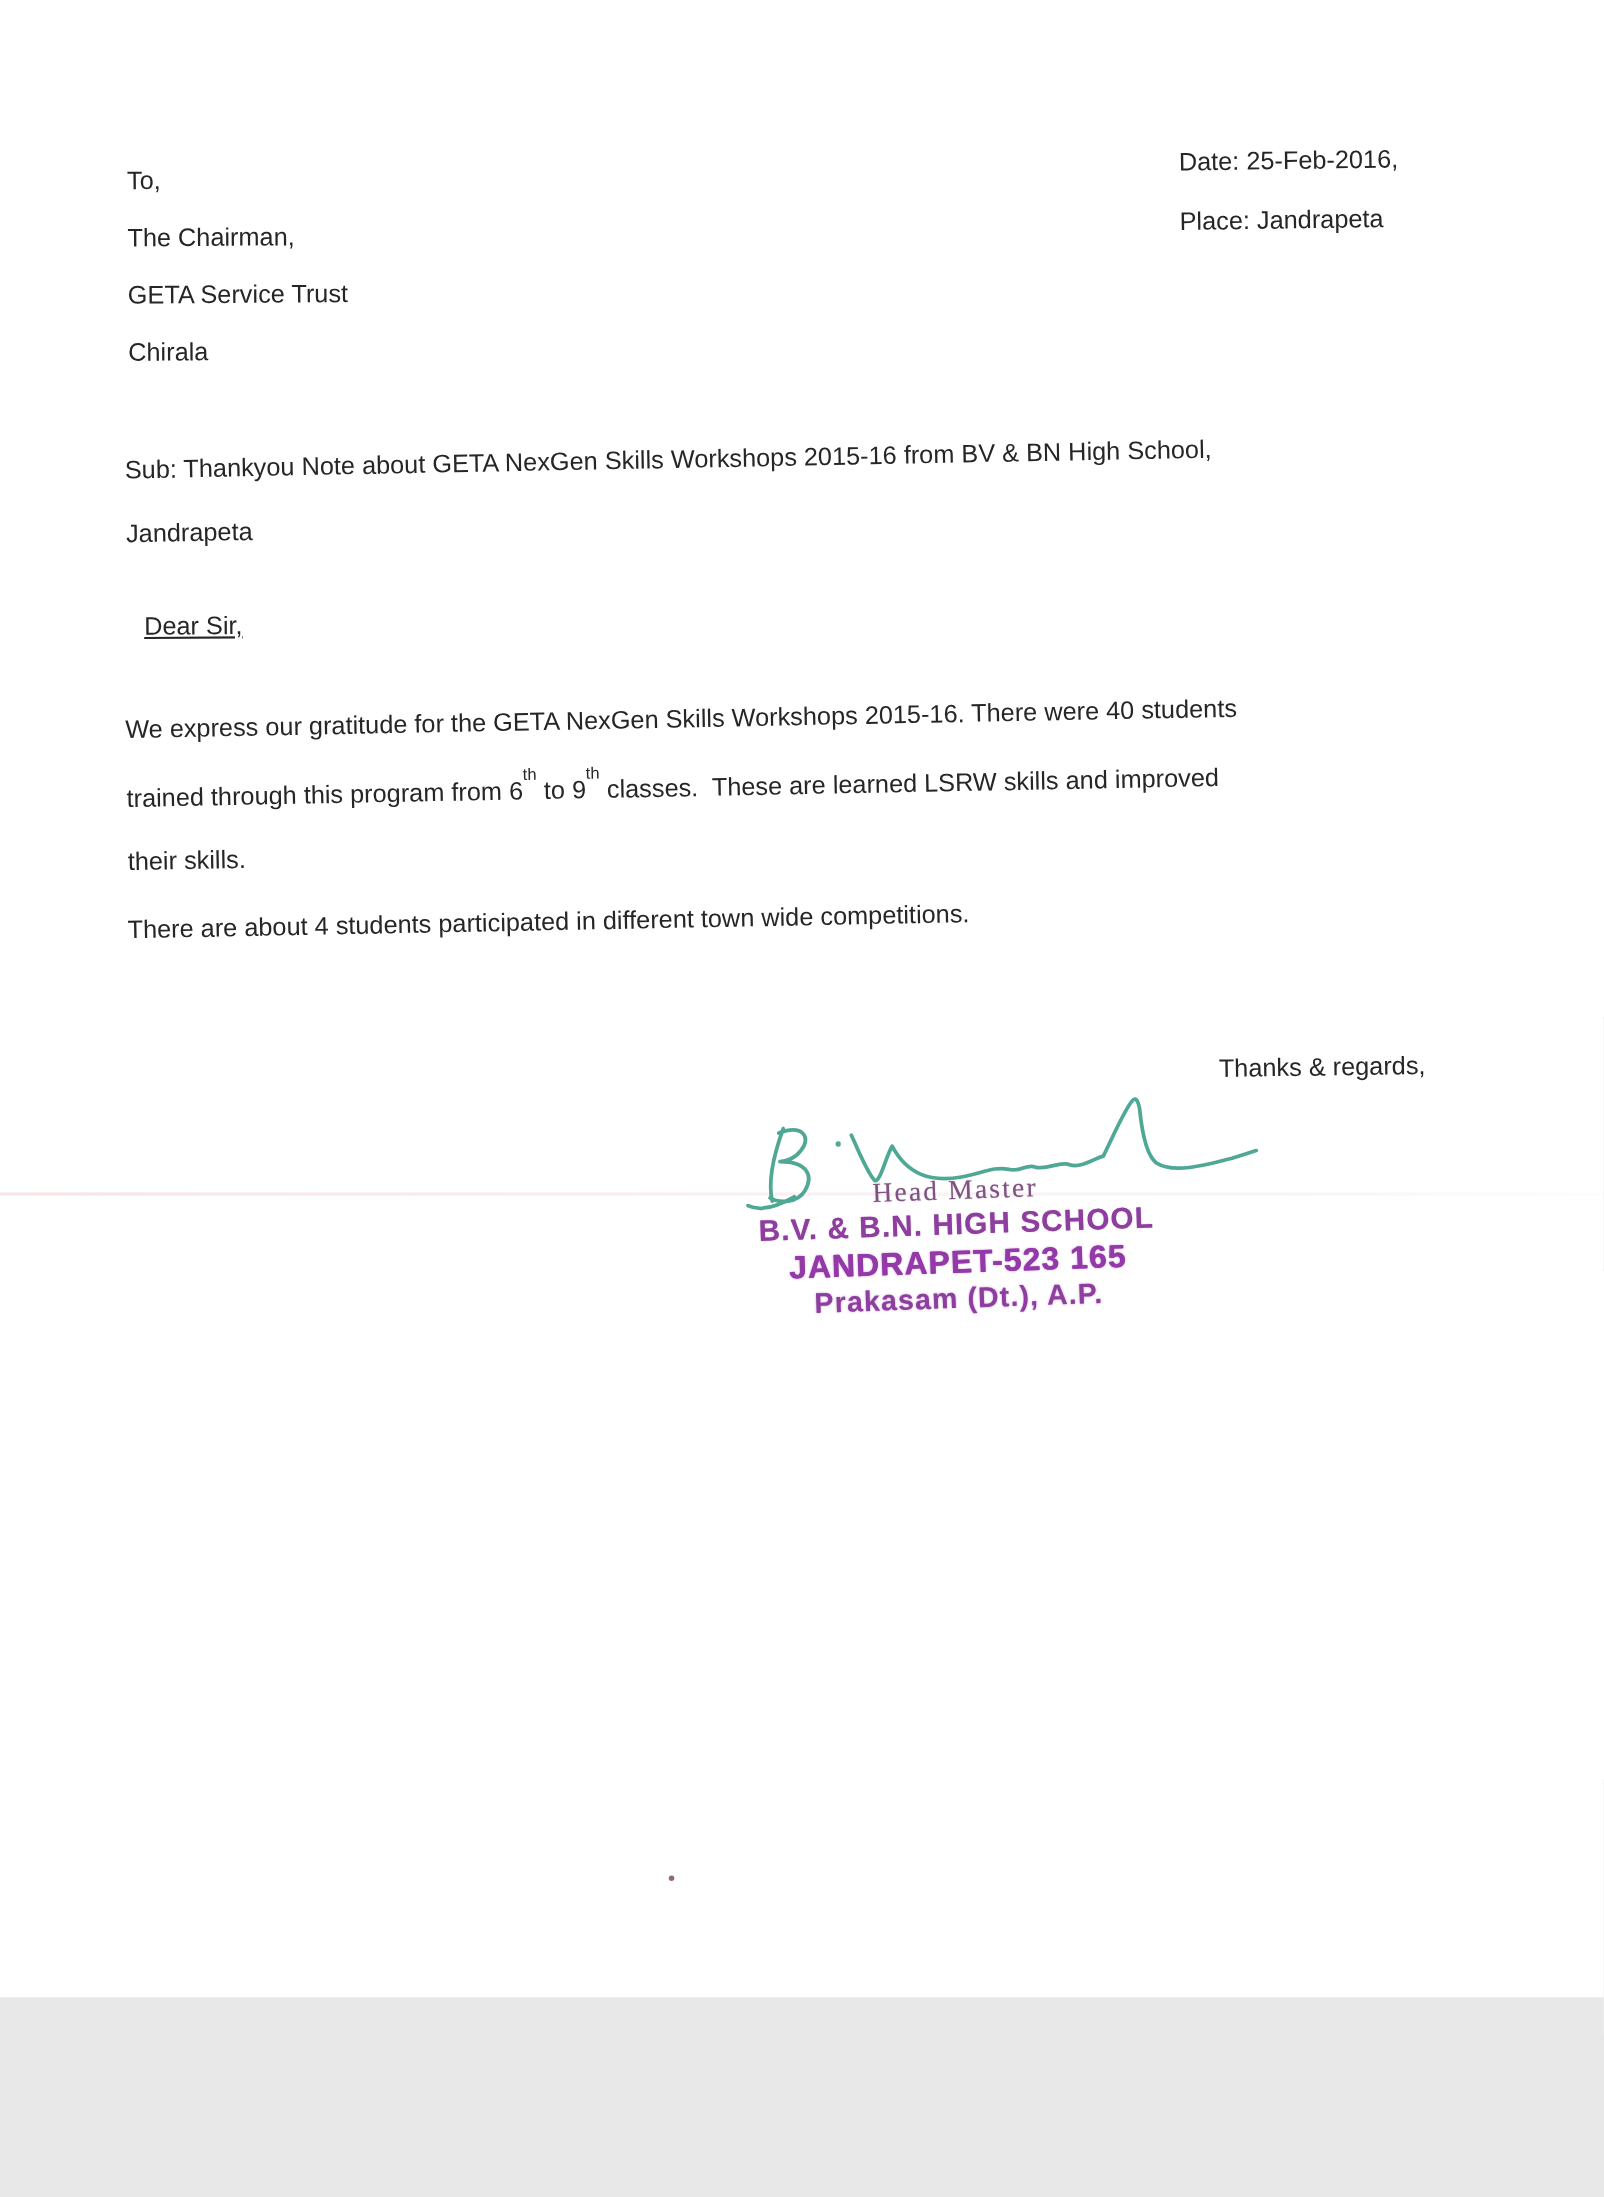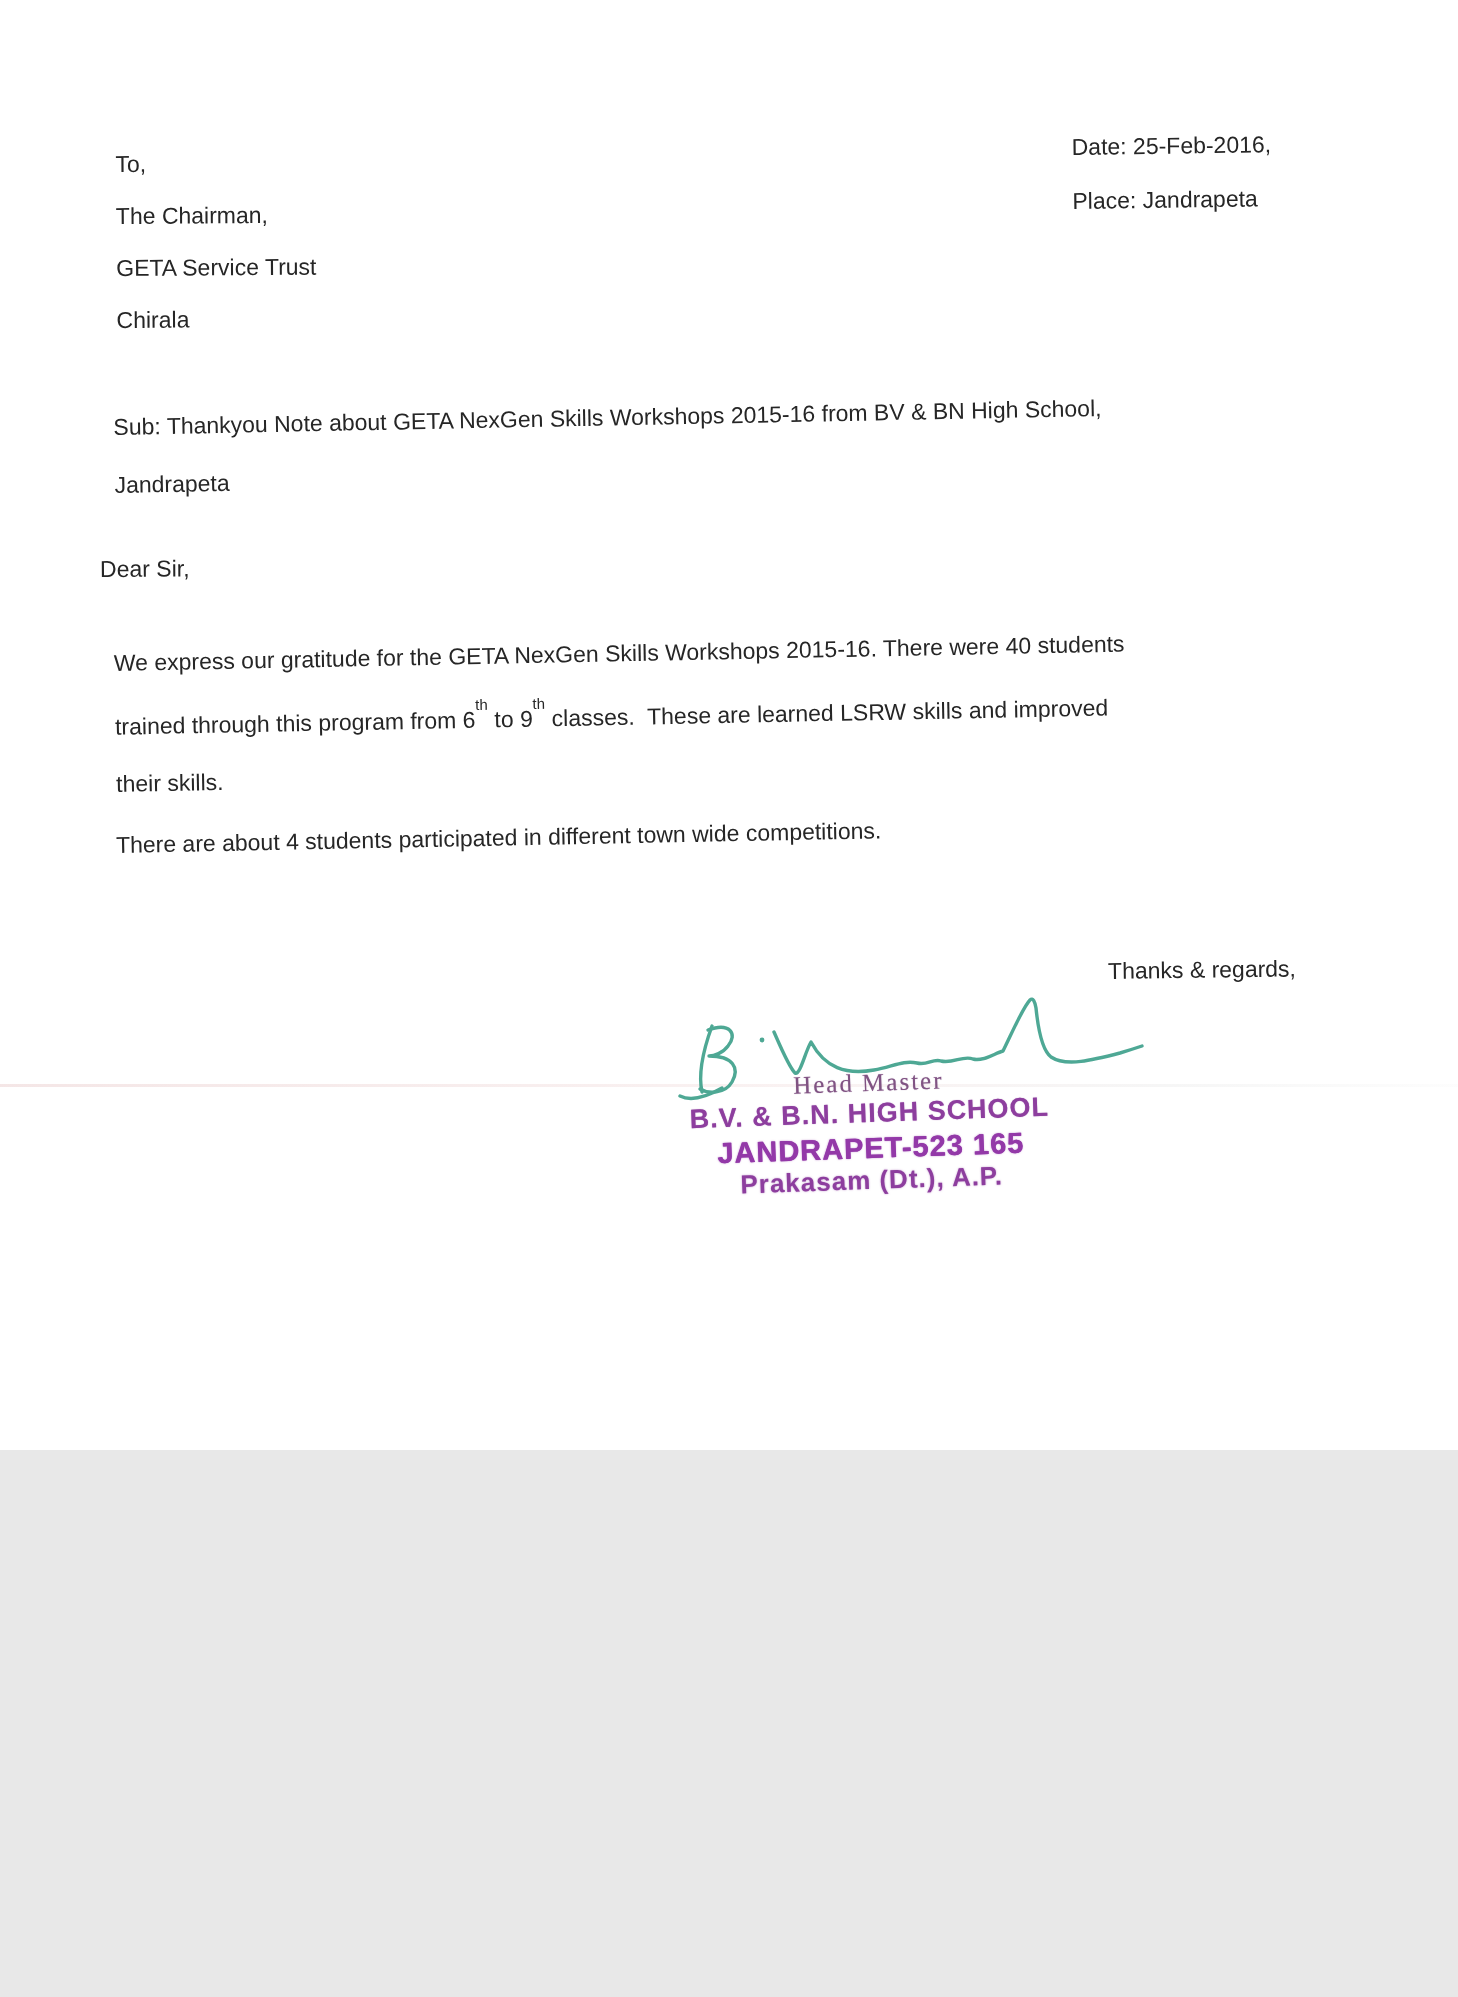--- a/index.html
+++ b/index.html
@@ -1,19 +1,19 @@
 <!DOCTYPE html>
 <html><head>
 <meta charset="utf-8">
 <style>
   html, body { margin: 0; padding: 0; background: #e8e8e8; }
   .page {
     position: relative;
     width: 1458px;
-    height: 1450px;
+    height: 1816px;
     margin: 0 auto;
     background: #ffffff;
     overflow: hidden;
     font-family: "Liberation Sans", sans-serif;
     color: #262626;
   }
   .abs { position: absolute; }
   .line { white-space: pre; }
   .txt {
     font-size: 23px;
@@ -26,21 +26,21 @@
 
   .recipient-block { left: 116px; top: 138px; }
   .recipient-block .line { line-height: 52px; }
 
   .date-block { left: 1072px; top: 120px; }
   .date-block .line { line-height: 54px; }
 
   .subject-block { left: 114px; top: 398px; }
   .subject-block .line { line-height: 58px; }
 
-  .salutation-block { left: 100px; top: 556px; }
+  .salutation-block { left: 131px; top: 556px; text-decoration: underline; }
 
   .para1-block { left: 115px; top: 635px; }
   .para1-block .line { line-height: 57px; }
 
   .para2-block { left: 116px; top: 832px; }
 
   .closing-block { left: 1108px; top: 958px; }
 
   sup.sup {
     font-size: 15px;

